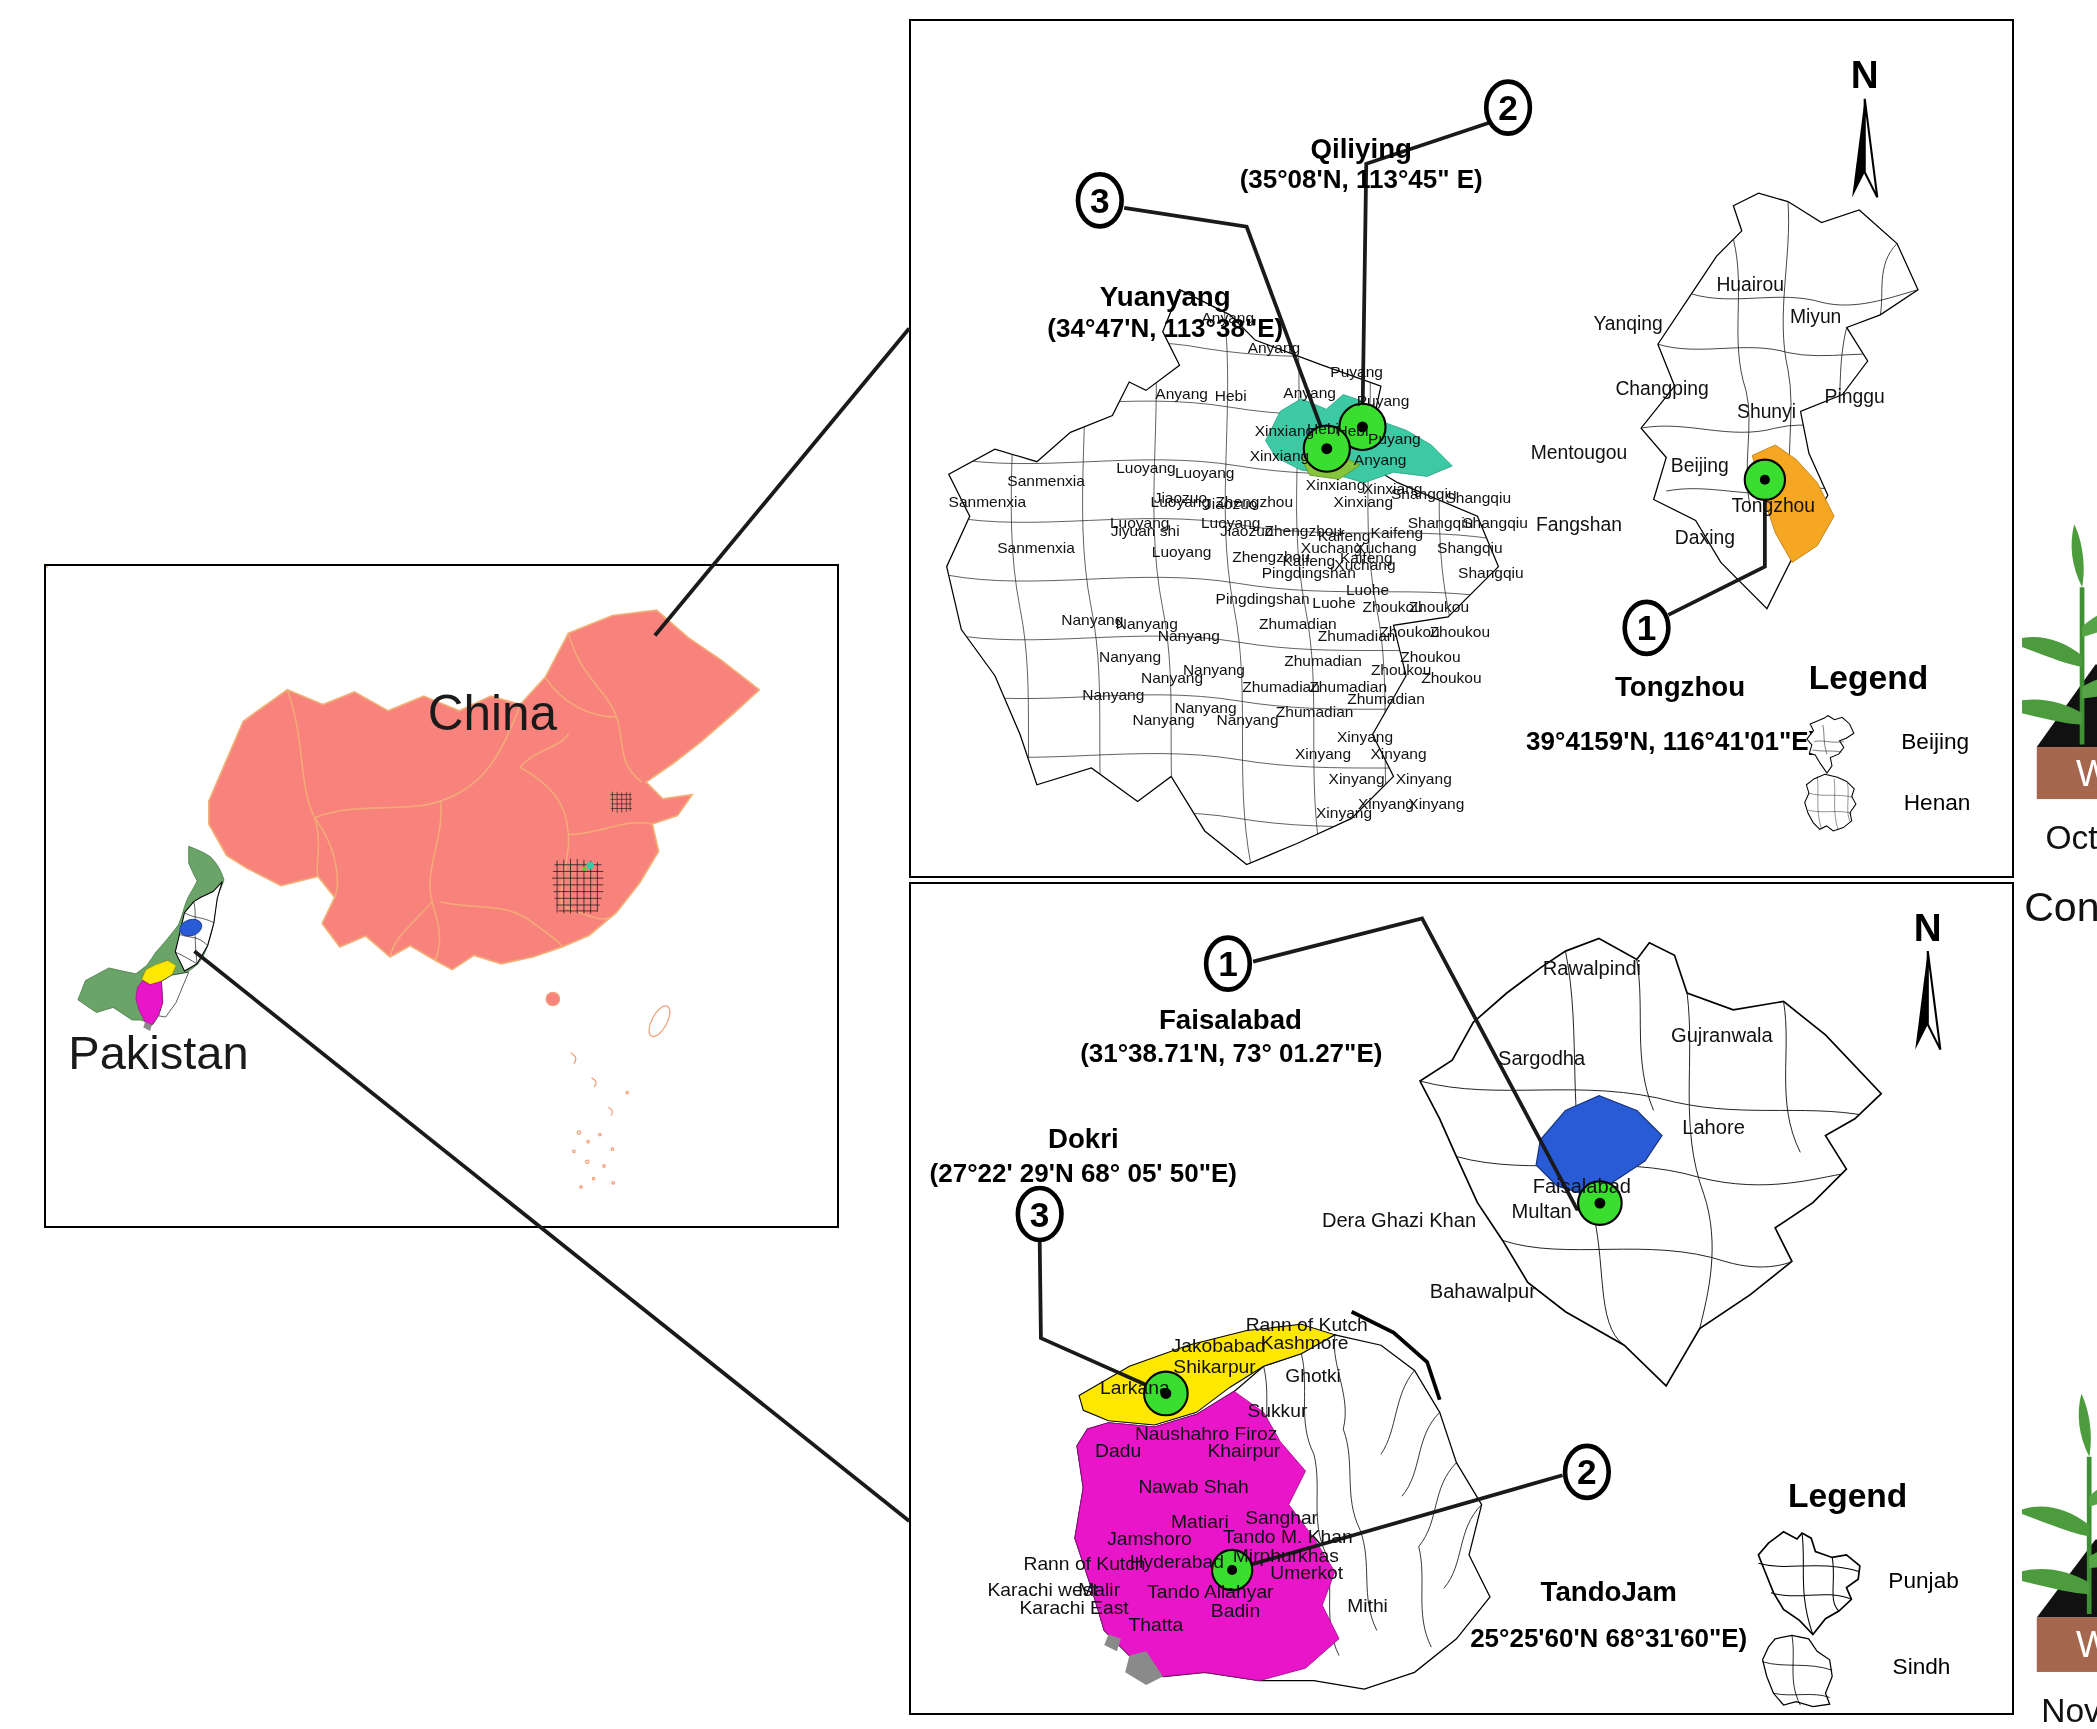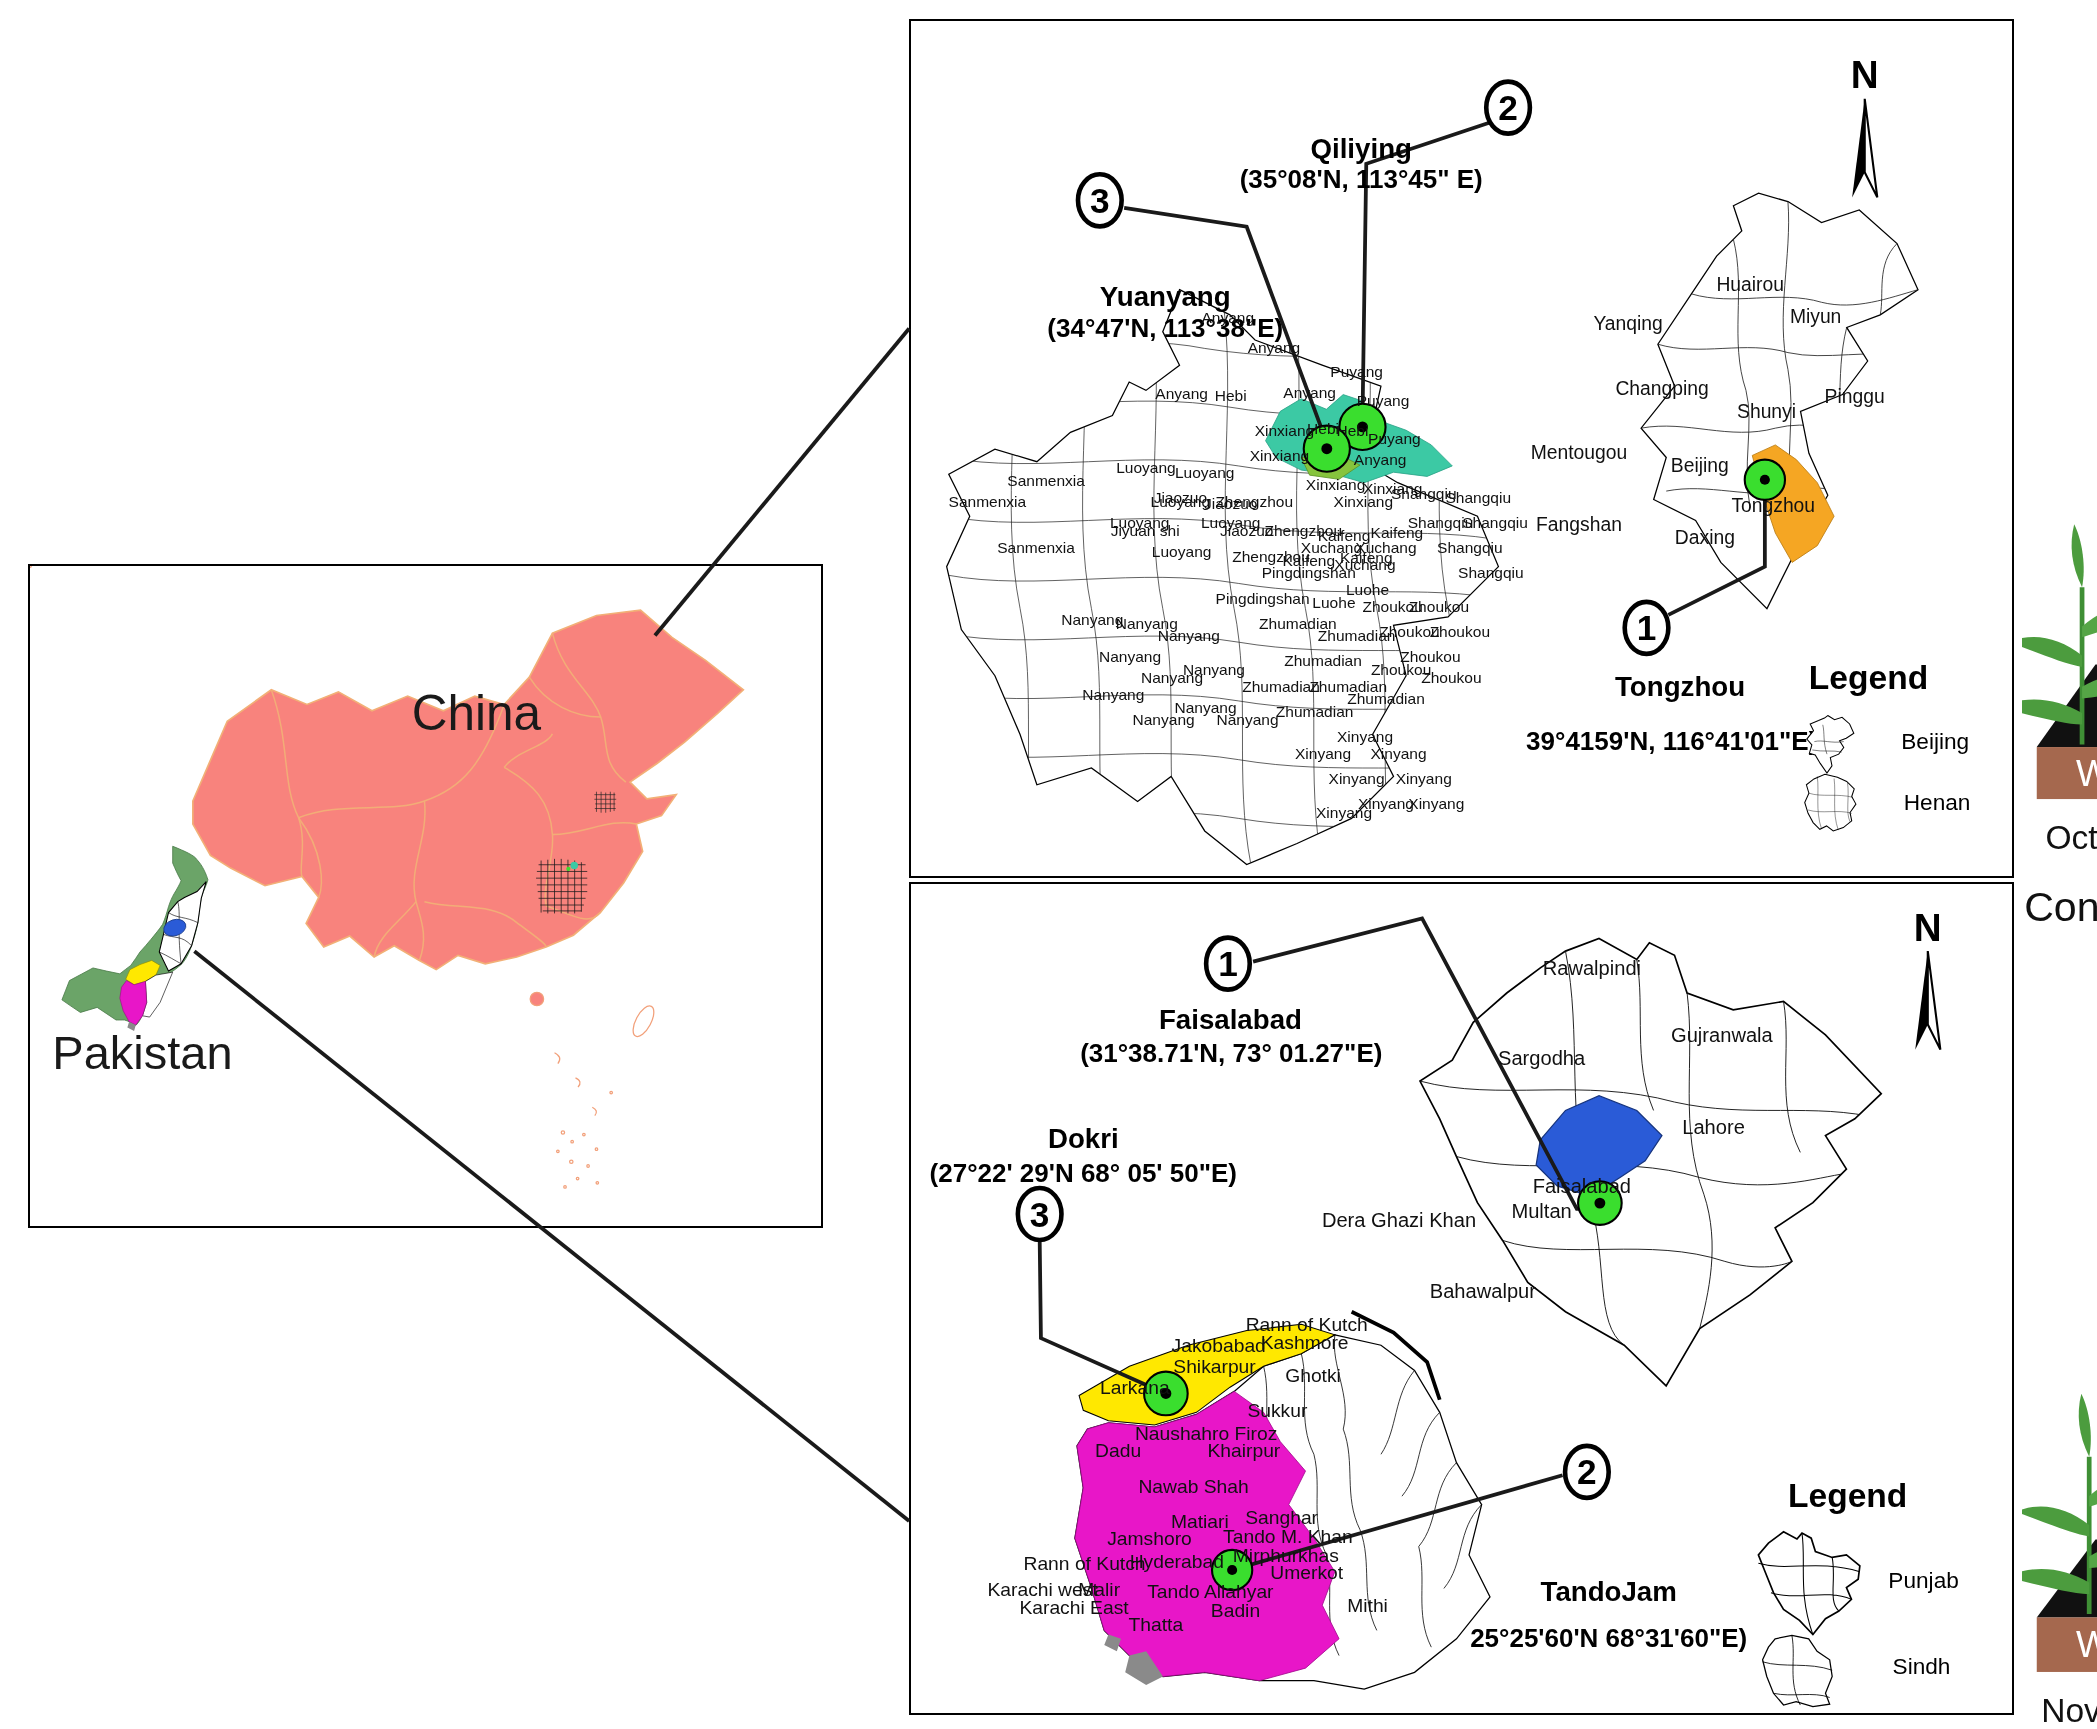--- a/index.html
+++ b/index.html
@@ -9,21 +9,21 @@
   text{font-family:"Liberation Sans",sans-serif;}
 </style>
 </head>
 <body>
 
 <svg width="2976" height="1729" viewBox="0 0 7094 4122" style="position:absolute;left:0;top:0;z-index:5;pointer-events:none;">
   <line x1="1561" y1="1515" x2="2167" y2="783" stroke="#1a1a1a" stroke-width="9"></line>
   <line x1="463" y1="2268" x2="2167" y2="3626" stroke="#1a1a1a" stroke-width="9"></line>
 </svg>
 
-<div class="box" style="left:28px;top:564px;width:791px;height:660px;">
+<div class="box" style="left:44px;top:564px;width:791px;height:660px;">
 <svg width="791" height="660" viewBox="0 0 1885 1573">
   <path fill="#f8837d" stroke="#f2b077" stroke-width="4" d="M388,560 L470,370 L575,295 L660,330 L735,300 L815,345 L900,310 L985,345 L1060,310 L1130,330 L1190,265 L1245,160 L1350,118 L1455,105 L1530,170 L1610,225 L1700,295 L1640,350 L1560,420 L1495,470 L1430,515 L1470,555 L1540,545 L1505,595 L1445,615 L1460,680 L1415,755 L1360,825 L1295,880 L1230,908 L1160,932 L1085,948 L1020,928 L968,962 L928,940 L868,905 L820,932 L762,882 L700,908 L658,852 L688,790 L648,740 L560,762 L478,720 L430,690 L388,615 Z"></path>
   <g stroke="#f2b077" stroke-width="3.5" fill="none" opacity="0.95">
     <path d="M575,295 C620,420 600,520 640,600 C660,660 640,720 648,740"></path>
     <path d="M640,600 C740,560 860,590 940,560 C1030,530 1080,470 1130,330"></path>
     <path d="M940,560 C950,650 900,720 920,800 C930,840 950,880 928,940"></path>
     <path d="M640,600 C700,680 700,760 688,790"></path>
     <path d="M1130,480 C1200,520 1240,560 1245,640 C1250,700 1220,760 1230,810"></path>
     <path d="M1245,160 C1270,260 1340,300 1360,360 C1380,420 1360,470 1420,515"></path>
     <path d="M1190,265 C1230,330 1300,360 1360,360"></path>

